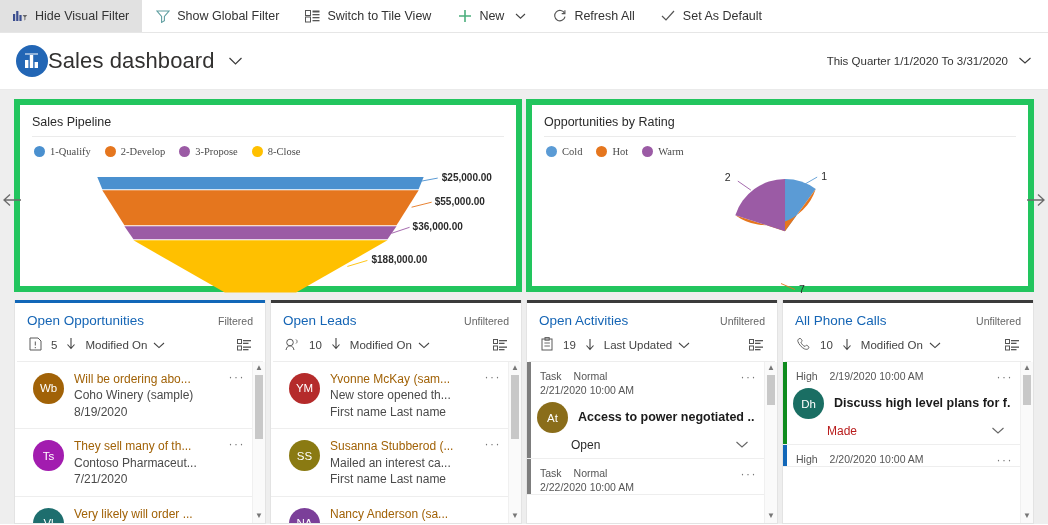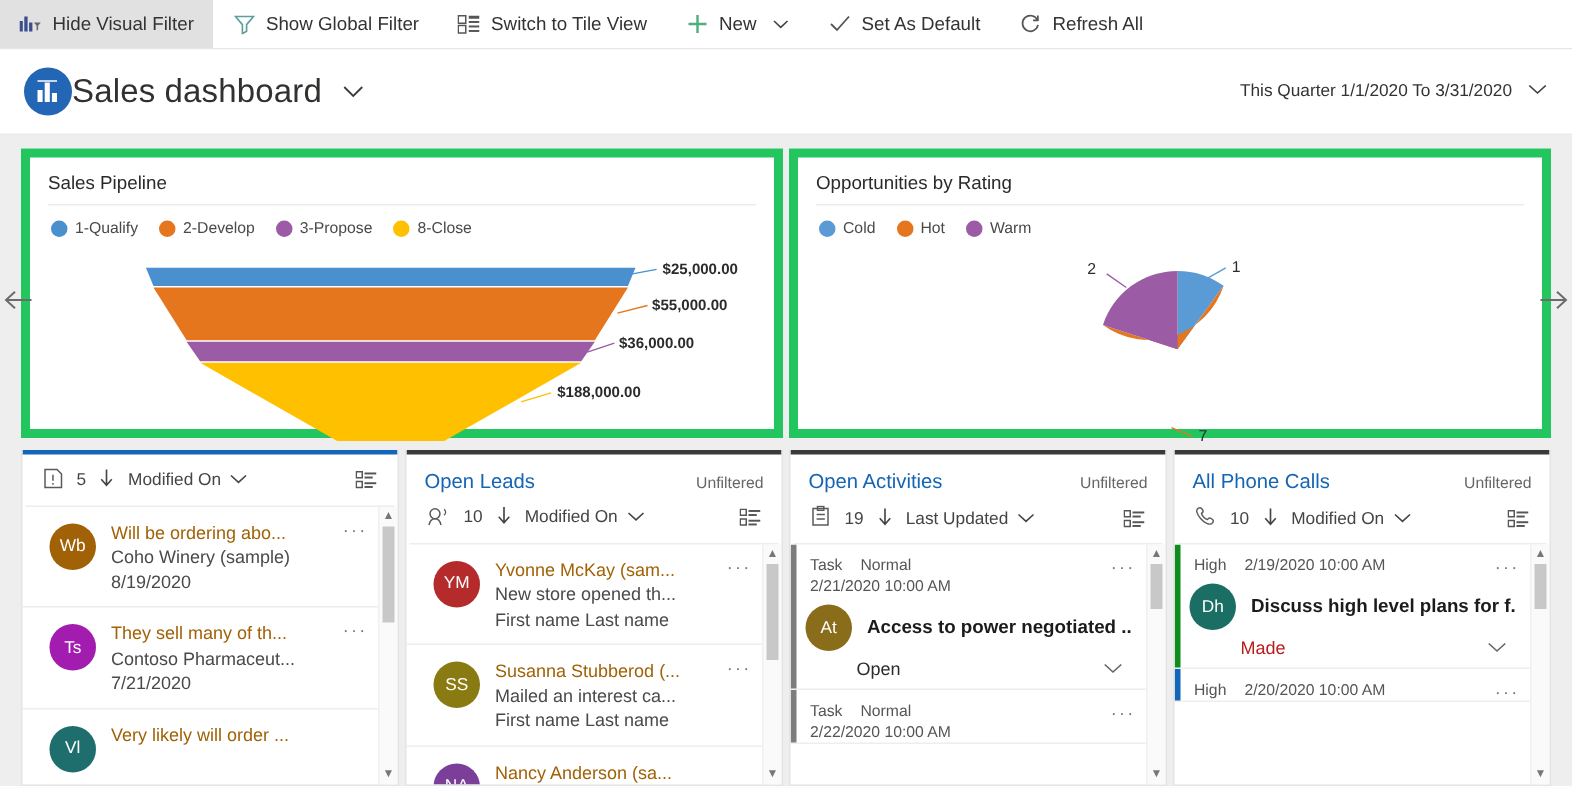--- a/index.html
+++ b/index.html
@@ -55,21 +55,21 @@
   .chartcard {
     background: #fff; border: 6px solid #22c55e; flex: 1 1 0;
     display: flex; flex-direction: column; padding: 10px 12px 0 12px;
     position: relative; min-width: 0;
   }
   .card-title {
     font-size: 12.5px; color: #2b2b2b; padding-bottom: 7px;
     border-bottom: 1px solid #ebebeb;
   }
   .legend { display: flex; align-items: center; gap: 14px; padding: 9px 2px 0 2px; font-size: 10.5px; color: #4a4a4a; }
-  .legend .li { display: flex; align-items: center; gap: 5px; cursor: pointer; }
+  .legend .li { display: flex; align-items: center; gap: 5px; cursor: pointer; font-family: Liberation Serif, serif; }
   .dot { width: 11px; height: 11px; border-radius: 50%; display: inline-block; }
 
   .chart-area { flex: 1 1 auto; position: relative; }
 
   .navarrow {
     position: absolute; top: 0; bottom: 0; width: 24px;
     display: flex; align-items: center; justify-content: center;
     cursor: pointer;
   }
   .navarrow.left { left: 0; }
@@ -182,35 +182,35 @@
     <span>New</span>
     <span class="caret">
       <svg width="11" height="8" viewBox="0 0 11 8">
           <path d="M1 2 L5.5 6.2 L10 2" fill="none" stroke="#444" stroke-width="1.1"></path>
         </svg>
     </span>
   </div>
 
   <div class="cmd">
     <span class="ico">
-      <svg width="14" height="12" viewBox="0 0 14 12">
-          <path d="M1 6 L5 10 L13 1" fill="none" stroke="#555" stroke-width="1.2"></path>
-        </svg>
-    </span>
-    <span>Set As Default</span>
-  </div>
-
-  <div class="cmd">
-    <span class="ico">
       <svg width="14" height="14" viewBox="0 0 14 14">
           <path d="M11.6 4.4 A5.2 5.2 0 1 0 12 7.6" fill="none" stroke="#555" stroke-width="1.15"></path>
           <path d="M11.9 1.3 L11.9 4.6 L8.7 4.6" fill="none" stroke="#555" stroke-width="1.15"></path>
         </svg>
     </span>
     <span>Refresh All</span>
+  </div>
+
+  <div class="cmd">
+    <span class="ico">
+      <svg width="14" height="12" viewBox="0 0 14 12">
+          <path d="M1 6 L5 10 L13 1" fill="none" stroke="#555" stroke-width="1.2"></path>
+        </svg>
+    </span>
+    <span>Set As Default</span>
   </div>
 </div>
 
 <div class="pagehead">
   <div class="app-logo">
     <svg width="17" height="17" viewBox="0 0 17 17">
         <rect x="1" y="7" width="3.4" height="8" fill="#fff"></rect>
         <rect x="5.8" y="2" width="3.4" height="13" fill="#fff"></rect>
         <rect x="10.6" y="9" width="3.4" height="6" fill="#fff"></rect>
         <rect x="1" y="0.5" width="13" height="1" fill="#fff"></rect>
@@ -323,20 +323,24 @@
       <svg width="20" height="14" viewBox="0 0 20 14">
           <path d="M1 7 H18 M12 1.5 L18 7 L12 12.5" fill="none" stroke="#6b6b6b" stroke-width="1.3"></path>
         </svg>
     </div>
   </div>
 
   <div class="listrow">
 
     <div class="listcard">
       <div class="topbar sel"></div>
+      <div class="lc-head">
+        <div class="lc-title">Open Opportunities</div>
+        <div class="lc-filter">Filtered</div>
+      </div>
       <div class="lc-tools">
         <span>
           <svg width="13" height="14" viewBox="0 0 13 14">
               <path d="M1 1 h8 l3 3 v9 h-11 z" fill="none" stroke="#5a5a5a" stroke-width="1"></path>
               <path d="M6.3 4.5 v4 M6.3 10 v1.2" stroke="#5a5a5a" stroke-width="1"></path>
             </svg>
         </span>
         <span class="cnt">5</span>
         <span>
           <svg width="10" height="13" viewBox="0 0 10 13">

